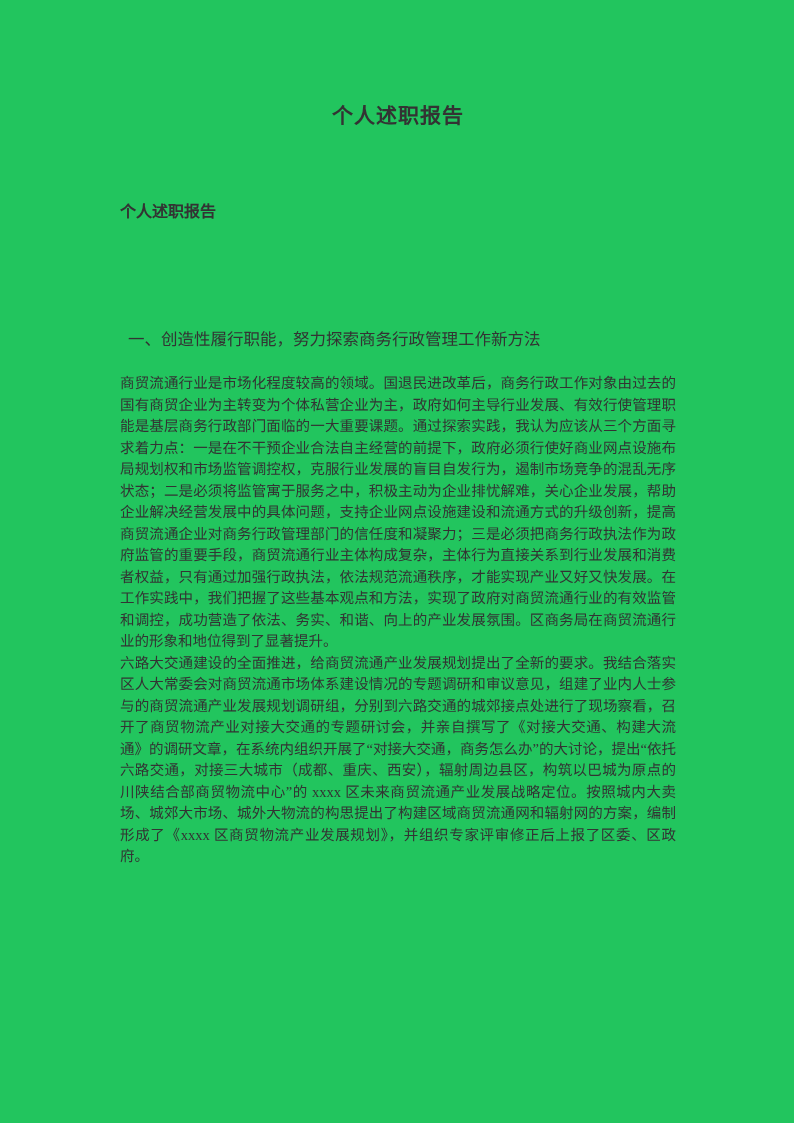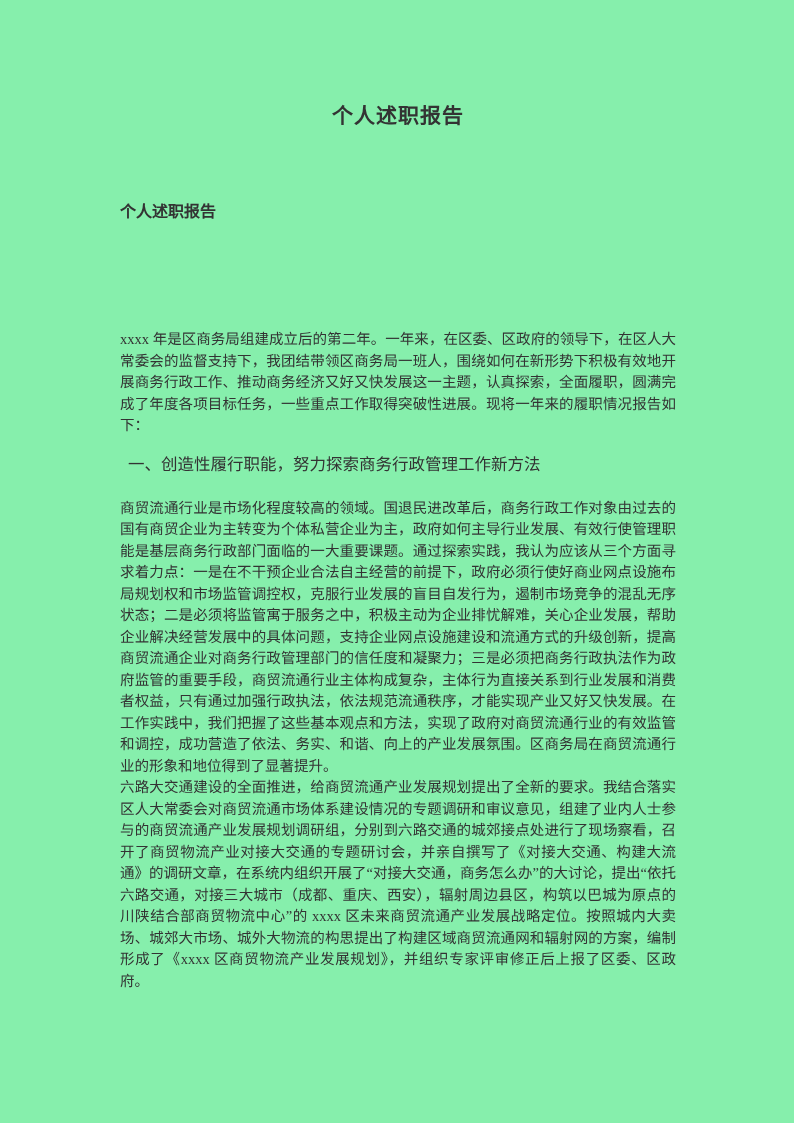--- a/index.html
+++ b/index.html
@@ -12,21 +12,21 @@
     height: 1123px;
     font-family: "Liberation Serif", "DejaVu Serif", serif;
     color: #333333;
     overflow: hidden;
   }
   .page {
     box-sizing: border-box;
     width: 794px;
     height: 1123px;
     padding: 103px 118px 40px 120px;
-    background: #86efac;
+    background: #22c55e;
   }
   .doc-title {
     font-size: 21px;
     line-height: 26px;
     font-weight: bold;
     text-align: center;
     margin: 0 0 73px 0;
     letter-spacing: 1px;
   }
   .doc-subtitle {
@@ -53,21 +53,20 @@
   }
 </style>
 </head>
 <body>
 
 <div class="page">
   <h1 class="doc-title">个人述职报告</h1>
 
   <h2 class="doc-subtitle">个人述职报告</h2>
 
-  <p class="body-para">xxxx 年是区商务局组建成立后的第二年。一年来，在区委、区政府的领导下，在区人大常委会的监督支持下，我团结带领区商务局一班人，围绕如何在新形势下积极有效地开展商务行政工作、推动商务经济又好又快发展这一主题，认真探索，全面履职，圆满完成了年度各项目标任务，一些重点工作取得突破性进展。现将一年来的履职情况报告如下：</p>
 
   <h3 class="section-heading">一、创造性履行职能，努力探索商务行政管理工作新方法</h3>
 
   <p class="body-para">商贸流通行业是市场化程度较高的领域。国退民进改革后，商务行政工作对象由过去的国有商贸企业为主转变为个体私营企业为主，政府如何主导行业发展、有效行使管理职能是基层商务行政部门面临的一大重要课题。通过探索实践，我认为应该从三个方面寻求着力点：一是在不干预企业合法自主经营的前提下，政府必须行使好商业网点设施布局规划权和市场监管调控权，克服行业发展的盲目自发行为，遏制市场竞争的混乱无序状态；二是必须将监管寓于服务之中，积极主动为企业排忧解难，关心企业发展，帮助企业解决经营发展中的具体问题，支持企业网点设施建设和流通方式的升级创新，提高商贸流通企业对商务行政管理部门的信任度和凝聚力；三是必须把商务行政执法作为政府监管的重要手段，商贸流通行业主体构成复杂，主体行为直接关系到行业发展和消费者权益，只有通过加强行政执法，依法规范流通秩序，才能实现产业又好又快发展。在工作实践中，我们把握了这些基本观点和方法，实现了政府对商贸流通行业的有效监管和调控，成功营造了依法、务实、和谐、向上的产业发展氛围。区商务局在商贸流通行业的形象和地位得到了显著提升。</p>
 
 
   <p class="body-para">六路大交通建设的全面推进，给商贸流通产业发展规划提出了全新的要求。我结合落实区人大常委会对商贸流通市场体系建设情况的专题调研和审议意见，组建了业内人士参与的商贸流通产业发展规划调研组，分别到六路交通的城郊接点处进行了现场察看，召开了商贸物流产业对接大交通的专题研讨会，并亲自撰写了《对接大交通、构建大流通》的调研文章，在系统内组织开展了“对接大交通，商务怎么办”的大讨论，提出“依托六路交通，对接三大城市（成都、重庆、西安），辐射周边县区，构筑以巴城为原点的川陕结合部商贸物流中心”的 xxxx 区未来商贸流通产业发展战略定位。按照城内大卖场、城郊大市场、城外大物流的构思提出了构建区域商贸流通网和辐射网的方案，编制形成了《xxxx 区商贸物流产业发展规划》，并组织专家评审修正后上报了区委、区政府。</p>
 </div>
 
 </body></html>

